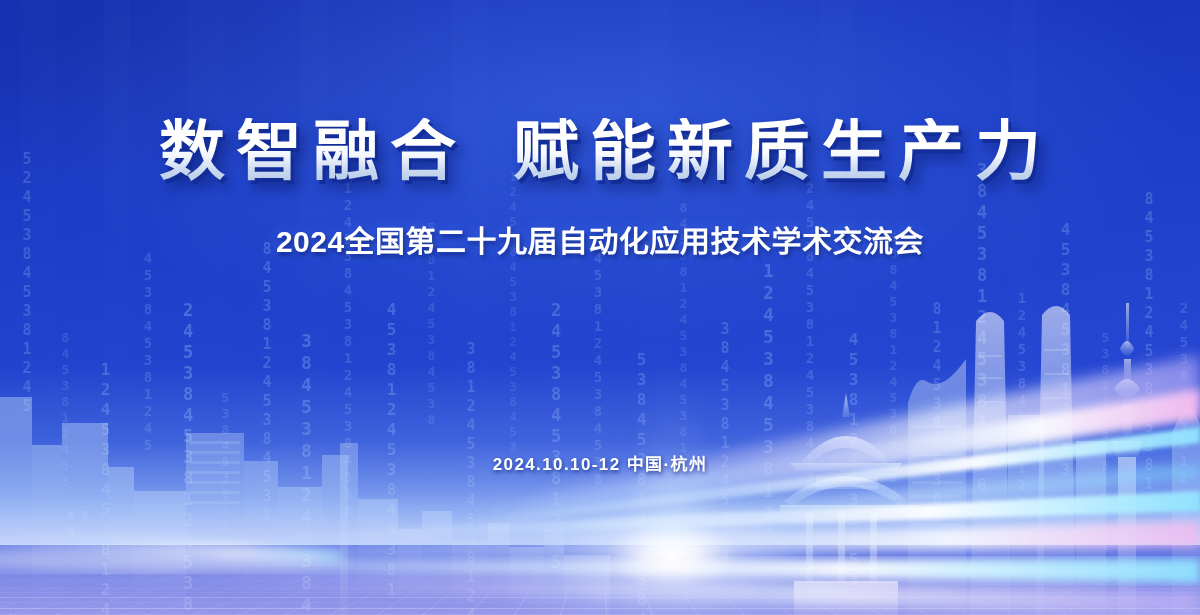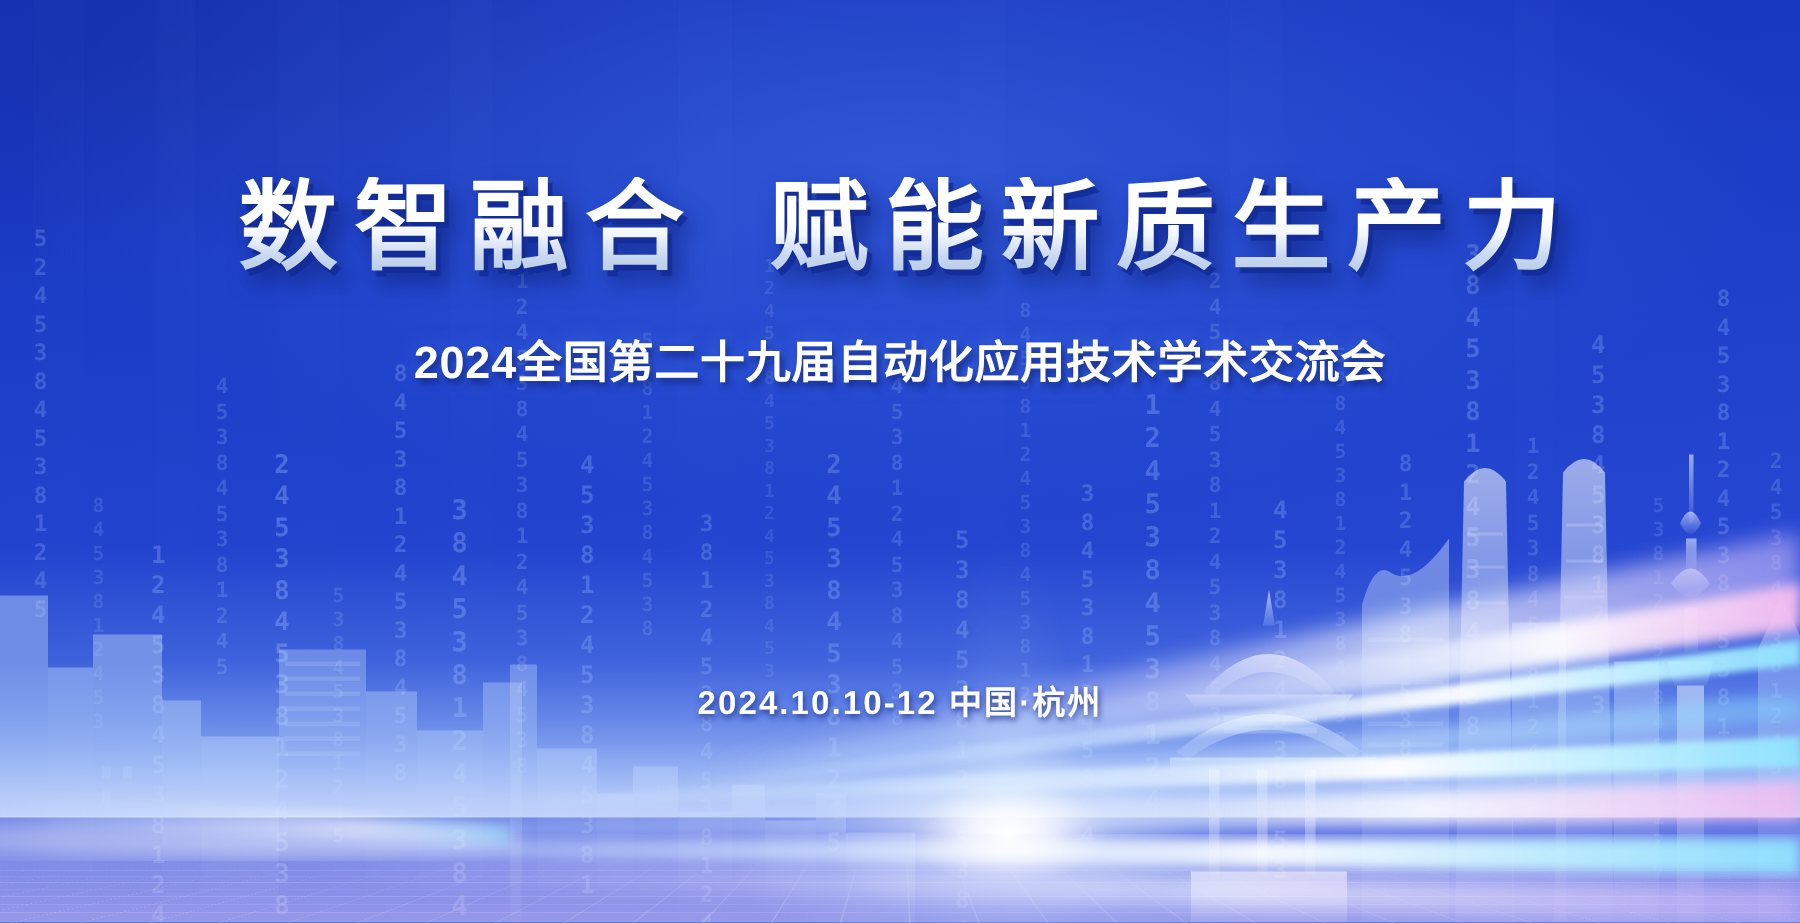--- a/index.html
+++ b/index.html
@@ -180,21 +180,21 @@
   }
   .sub1 { top: 217px; font-size: 30px; letter-spacing: 0.5px; }
   .sub2 { top: 263px; font-size: 31px; letter-spacing: 0.5px; }
   .sub3 { top: 311px; font-size: 30px; letter-spacing: 1.5px; }
 
   .datebar {
     position: absolute;
     left: 0; width: 100%;
     top: 450px;
     color: #ffffff;
-    font-size: 22px;
+    font-size: 17px;
     font-weight: 700;
     letter-spacing: 1.4px;
     white-space: nowrap;
     text-shadow: 1px 2px 4px rgba(12,32,120,0.75);
   }
 </style>
 </head>
 <body>
 
 <div class="banner">

